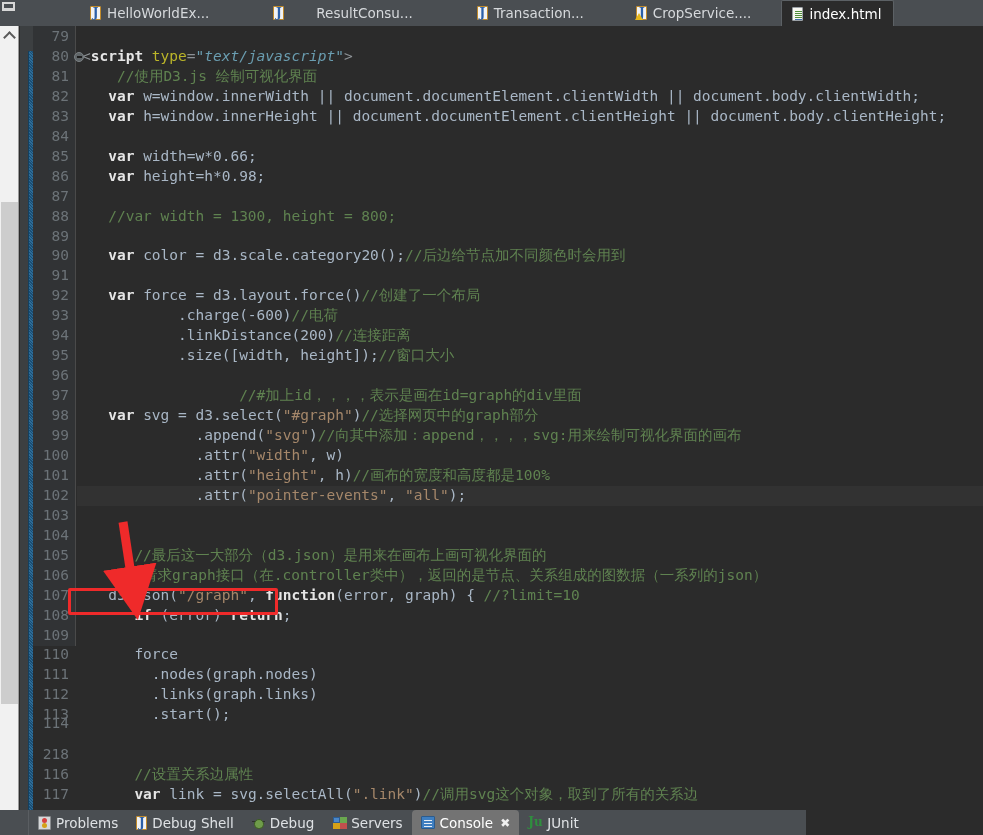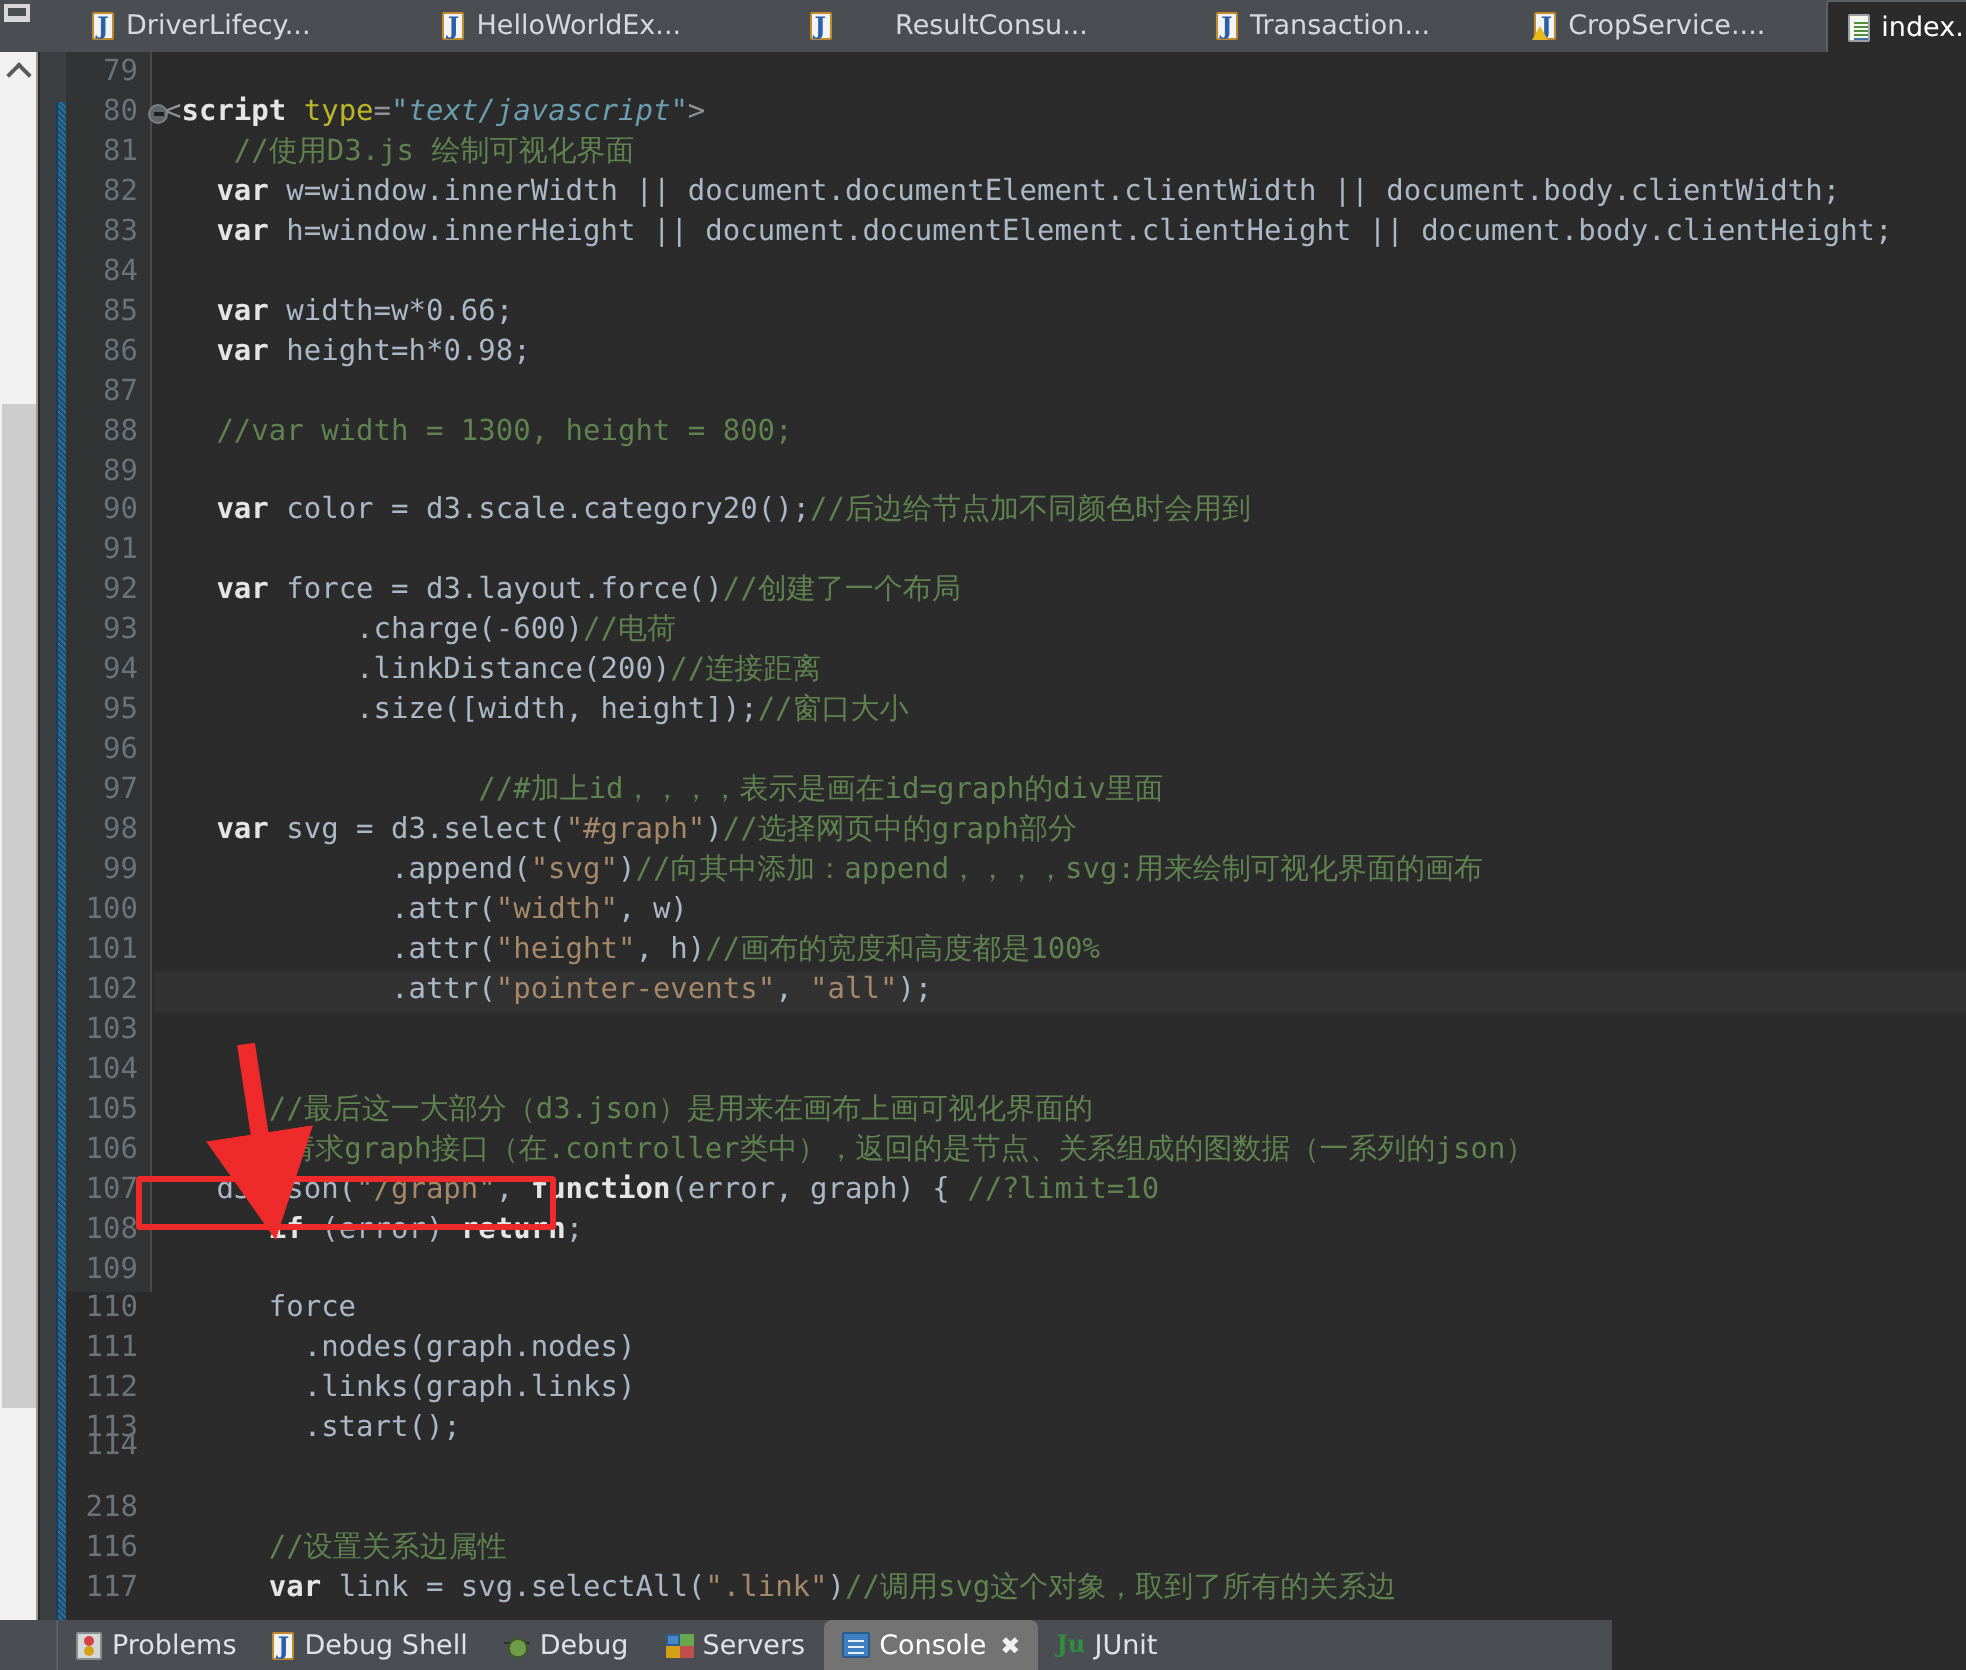--- a/index.html
+++ b/index.html
@@ -355,24 +355,20 @@
 </head>
 <body>
 
 <div id="app">
 
   <div class="tabbar">
     <div class="tabbar-leftpad">
       <span class="minimize-glyph"></span>
     </div>
     <div id="editor-tabs-host" style="display:flex;align-items:stretch;">
-        <div class="tab">
-          <span class="ico ico-java"></span>
-          <span class="tab-label">DriverLifecy...</span>
-        </div>
         <div class="tab" style="margin-left: 44px;">
           <span class="ico ico-java"></span>
           <span class="tab-label">HelloWorldEx...</span>
         </div>
         <div class="tab" style="margin-left: 42px; gap: 32px;">
           <span class="ico ico-java"></span>
           <span class="tab-label">ResultConsu...</span>
         </div>
         <div class="tab" style="margin-left: 42px;">
           <span class="ico ico-java"></span>

